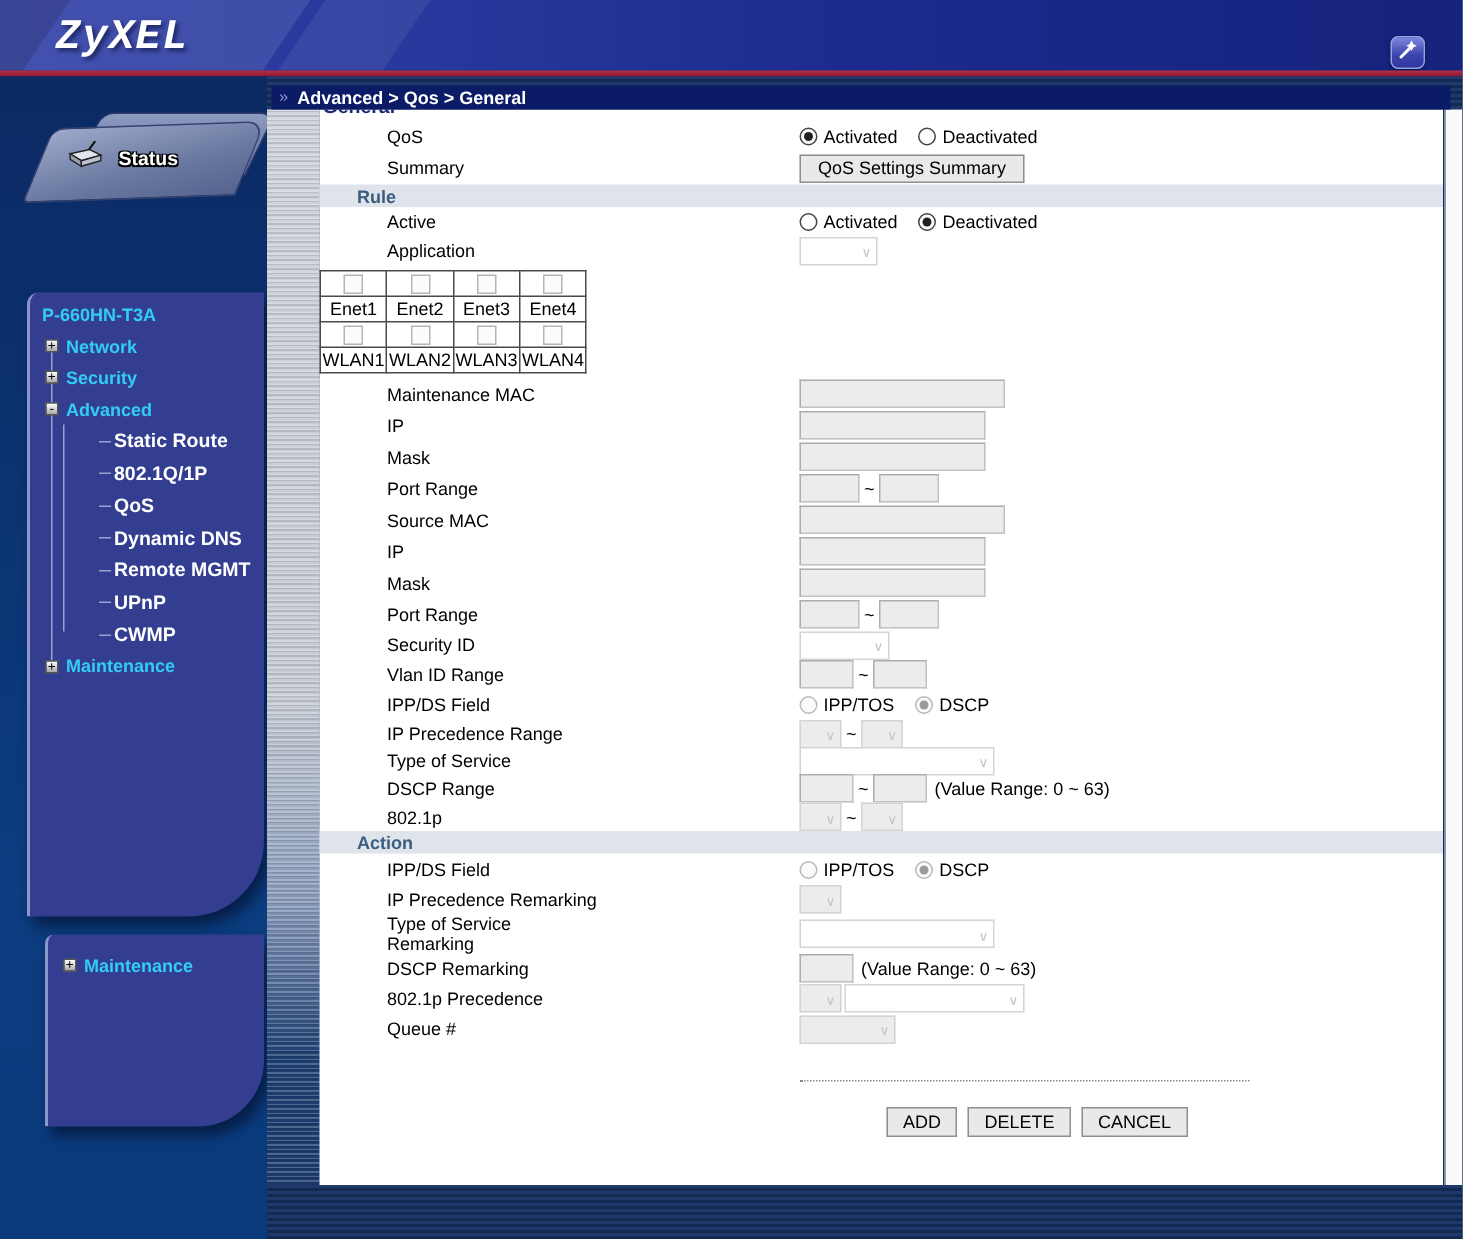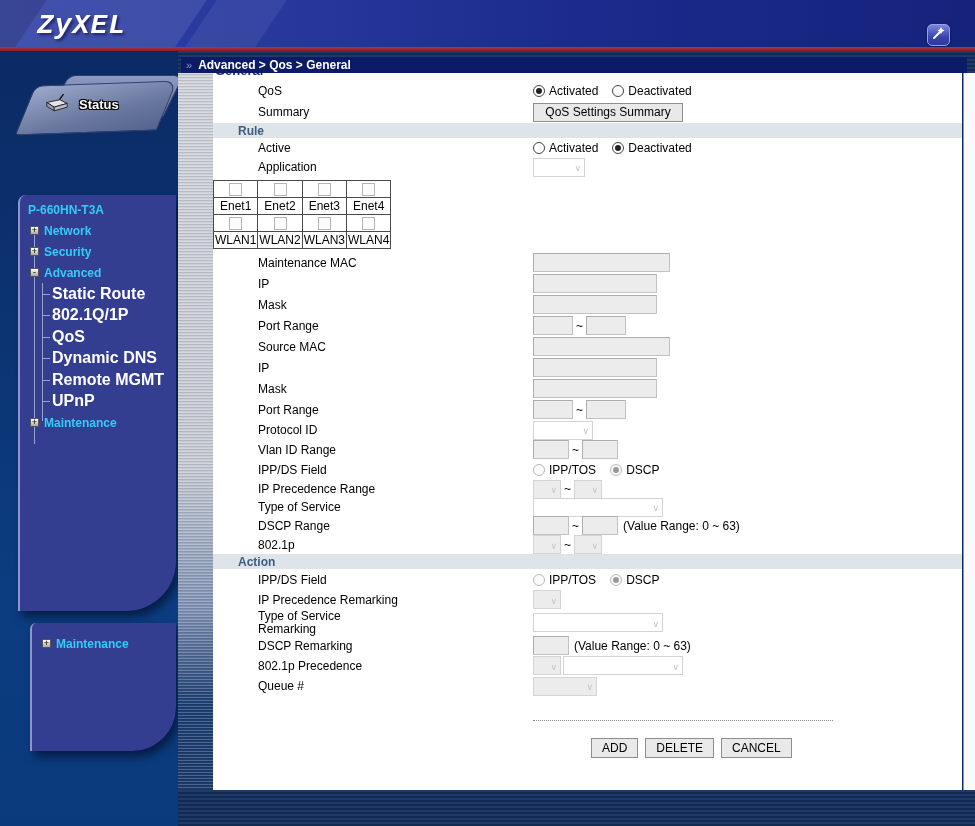--- a/index.html
+++ b/index.html
@@ -50,22 +50,22 @@
     border-left:2px solid #8d96cc; }
   .p1 { left:18px; top:144px; width:158px; height:416px; border-radius:8px 0 50px 0; padding-top:4px; }
   .p2 { left:30px; top:572px; width:146px; height:128px; border-radius:6px 0 44px 0; padding-top:10px; }
 
   .titem { display:flex; align-items:center; height:21px; padding-left:10px;
     color:#33ccf5; font-weight:bold; font-size:12px; position:relative; cursor:pointer; }
   .tdevice { padding-left:8px; }
   .texp { width:9px; height:9px; background:linear-gradient(#ffffff,#a8a8a8); border:1px solid #555;
     color:#000; font-size:9px; line-height:7px; text-align:center; margin-right:5px; flex:none;
     font-weight:normal; z-index:2; cursor:pointer; }
-  .tchild { color:#fff; font-weight:bold; font-size:16px; padding-left:32px; position:relative;
-    height:21.5px; display:flex; align-items:center; cursor:pointer; }
+  .tchild { color:#fff; font-weight:bold; font-size:13px; padding-left:32px; position:relative;
+    height:21.5px; display:flex; align-items:center; cursor:pointer;margin-left:24px; }
   .tchild::before { content:""; position:absolute; left:22px; top:50%; width:8px; height:1px; background:#9aa3cc; }
   .vl1 { position:absolute; left:14px; top:34px; width:1px; height:215px; background:#9aa3cc; }
   .vl2 { position:absolute; left:22px; top:88px; width:1px; height:138px; background:#9aa3cc; }
 
   
   .breadcrumb { position:absolute; left:181px; top:57px; width:786px; height:16px; background:#0c1b66;
     color:#fff; display:flex; align-items:center; font-size:12px; font-weight:bold; z-index:3; }
   .bc-ico { color:#8c9cd8; margin:0 6px 0 5px; font-size:11px; font-weight:normal; }
 
   
@@ -183,20 +183,21 @@
       <div class="titem">
         <span class="texp">-</span>
         <span>Advanced</span>
       </div>
       <div class="tchild">Static Route</div>
       <div class="tchild">802.1Q/1P</div>
       <div class="tchild">QoS</div>
       <div class="tchild">Dynamic DNS</div>
       <div class="tchild">Remote MGMT</div>
       <div class="tchild">UPnP</div>
+      <div class="tchild">CWMP</div>
       <div class="titem">
         <span class="texp">+</span>
         <span>Maintenance</span>
       </div>
     </div>
 
     <div class="panel p2">
       <div class="titem">
         <span class="texp">+</span>
         <span>Maintenance</span>
@@ -337,21 +338,21 @@
     <div class="row h21">
       <div class="lbl">Port Range</div>
       <div class="ctl">
         <input class="txt w40" disabled="" style="">
         <span class="tilde">~</span>
         <input class="txt w40" disabled="" style="">
       </div>
     </div>
 
     <div class="row h20">
-      <div class="lbl">Protocol ID</div>
+      <div class="lbl">Security ID</div>
       <div class="ctl">
         <div class="sel dis sw60">
           <span></span>
             <span class="cv"></span>
         </div>
       </div>
     </div>
 
     <div class="row h19">
       <div class="lbl">Vlan ID Range</div>

